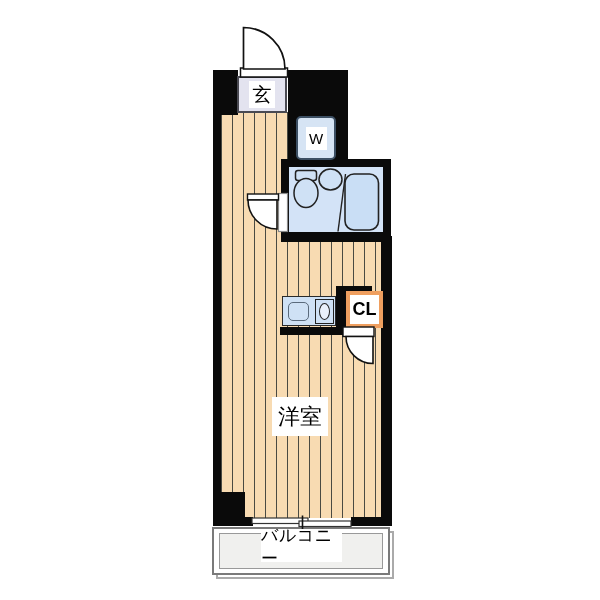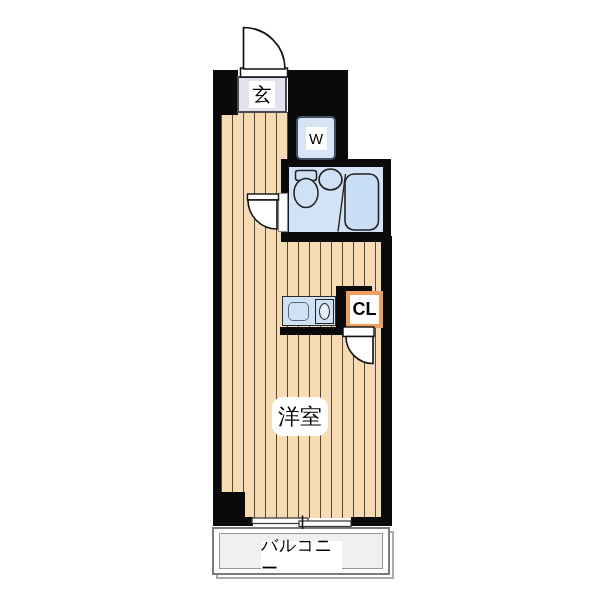--- a/index.html
+++ b/index.html
@@ -30,27 +30,27 @@
   #stove{position:absolute;left:32px;top:2px;width:17px;height:23px;border:1.5px solid #222;background:#cfe1f5;
         display:flex;align-items:center;justify-content:center;}
   #burner{width:9px;height:15px;border:1.4px solid #222;border-radius:50%;background:#eaf1fb;}
   
   #cl-block{left:336px;top:286px;width:36px;height:48px;background:#0a0a0a;}
   #cl-orange{position:absolute;left:10px;top:5px;width:37px;height:37px;box-sizing:border-box;
         border:4.5px solid #ef9f5f;background:#fff;display:flex;align-items:center;justify-content:center;
         font-size:18px;font-weight:700;}
   
   #room-label{left:272px;top:397px;width:56px;height:39px;background:#fff;
-        display:flex;align-items:center;justify-content:center;font-size:22px;border-radius:11px;}
+        display:flex;align-items:center;justify-content:center;font-size:22px;}
   
   #balcony-shadow{left:216px;top:531px;width:178px;height:48px;border:2px solid #aaaaaa;box-sizing:border-box;}
   #balcony-outer{left:212px;top:527px;width:178px;height:48px;background:#fff;border:2px solid #7a7a7a;box-sizing:border-box;}
   #balcony-inner{left:219px;top:533px;width:164px;height:36px;background:#f0f0ee;border:1px solid #999;box-sizing:border-box;}
   #balcony-label{left:261px;top:531px;width:81px;height:31px;background:#fff;
-        display:flex;align-items:center;justify-content:center;font-size:17px;letter-spacing:.5px;margin-top:10px;}
+        display:flex;align-items:center;justify-content:center;font-size:17px;letter-spacing:.5px;}
   #overlay{left:0;top:0;width:600px;height:600px;pointer-events:none;}
 </style>
 </head>
 <body>
 
 <div id="plan">
 
   <div id="floor" class="abs"></div>
 
   <div id="cut-tr" class="abs"></div>

